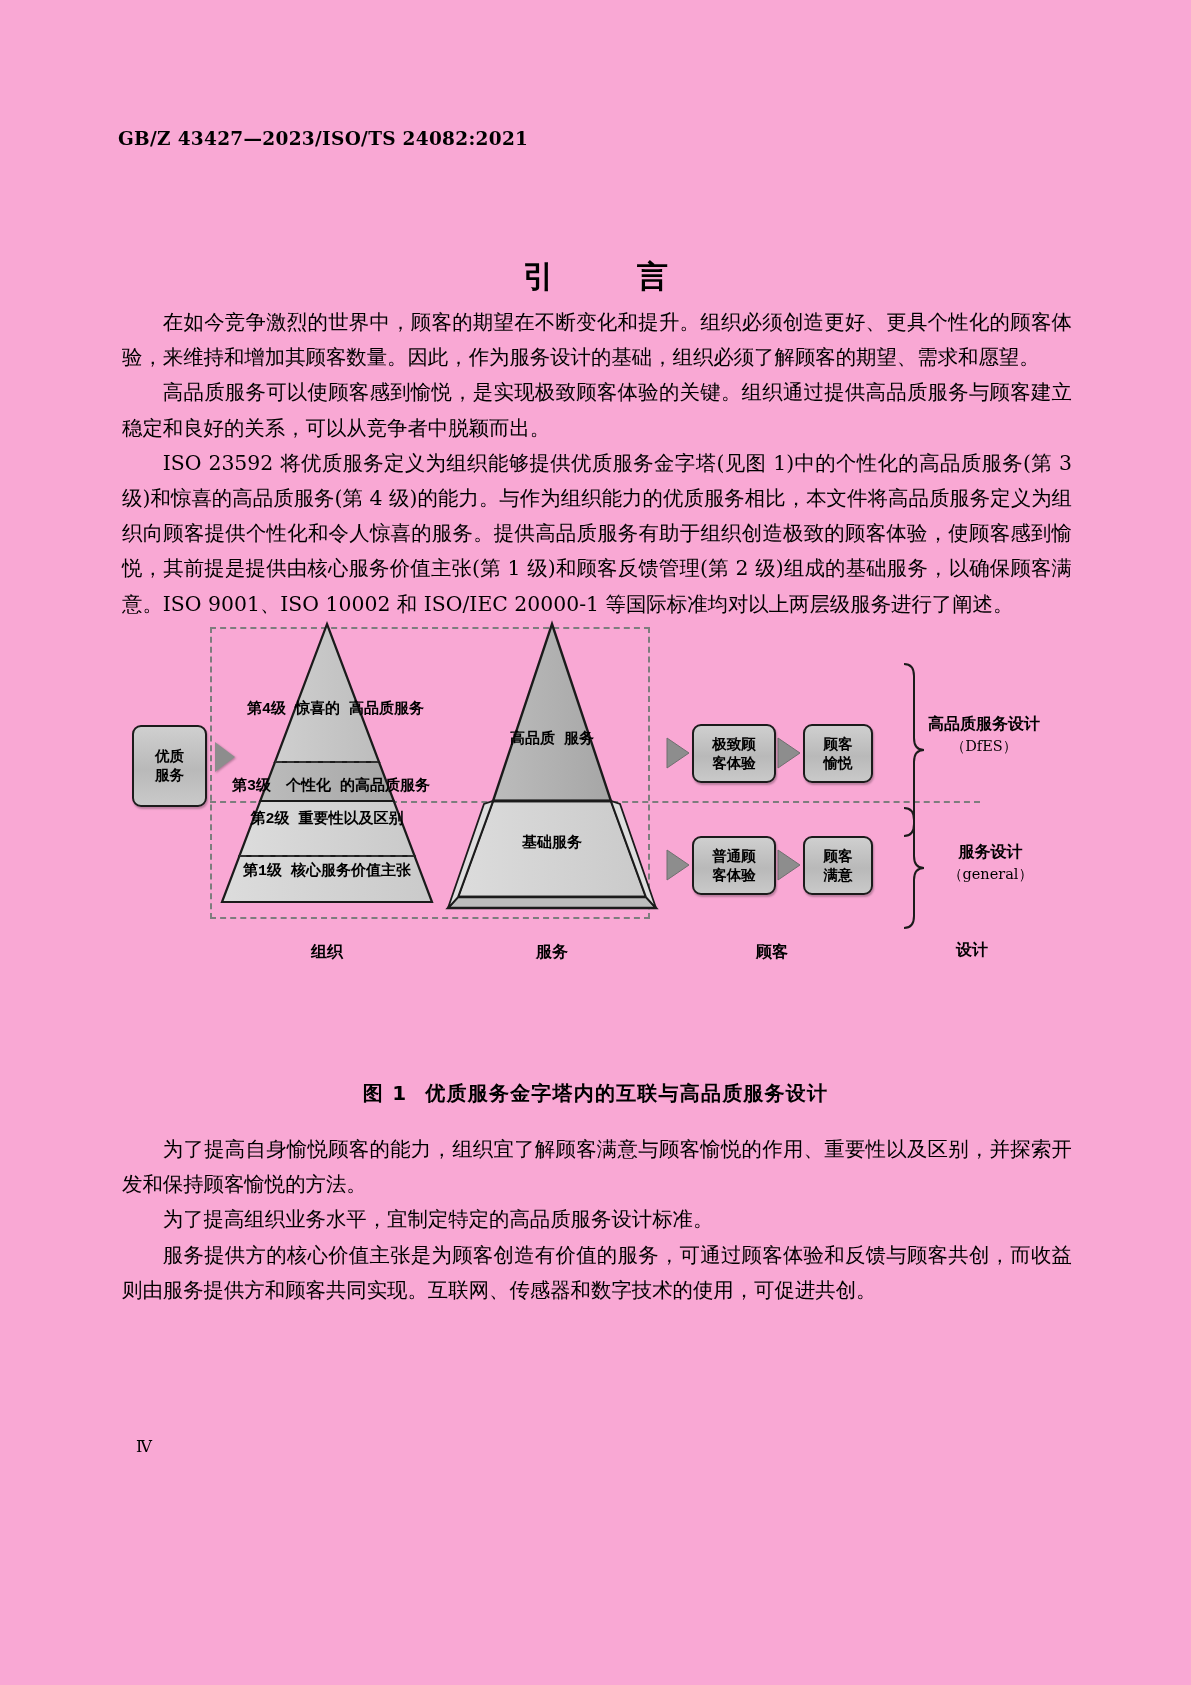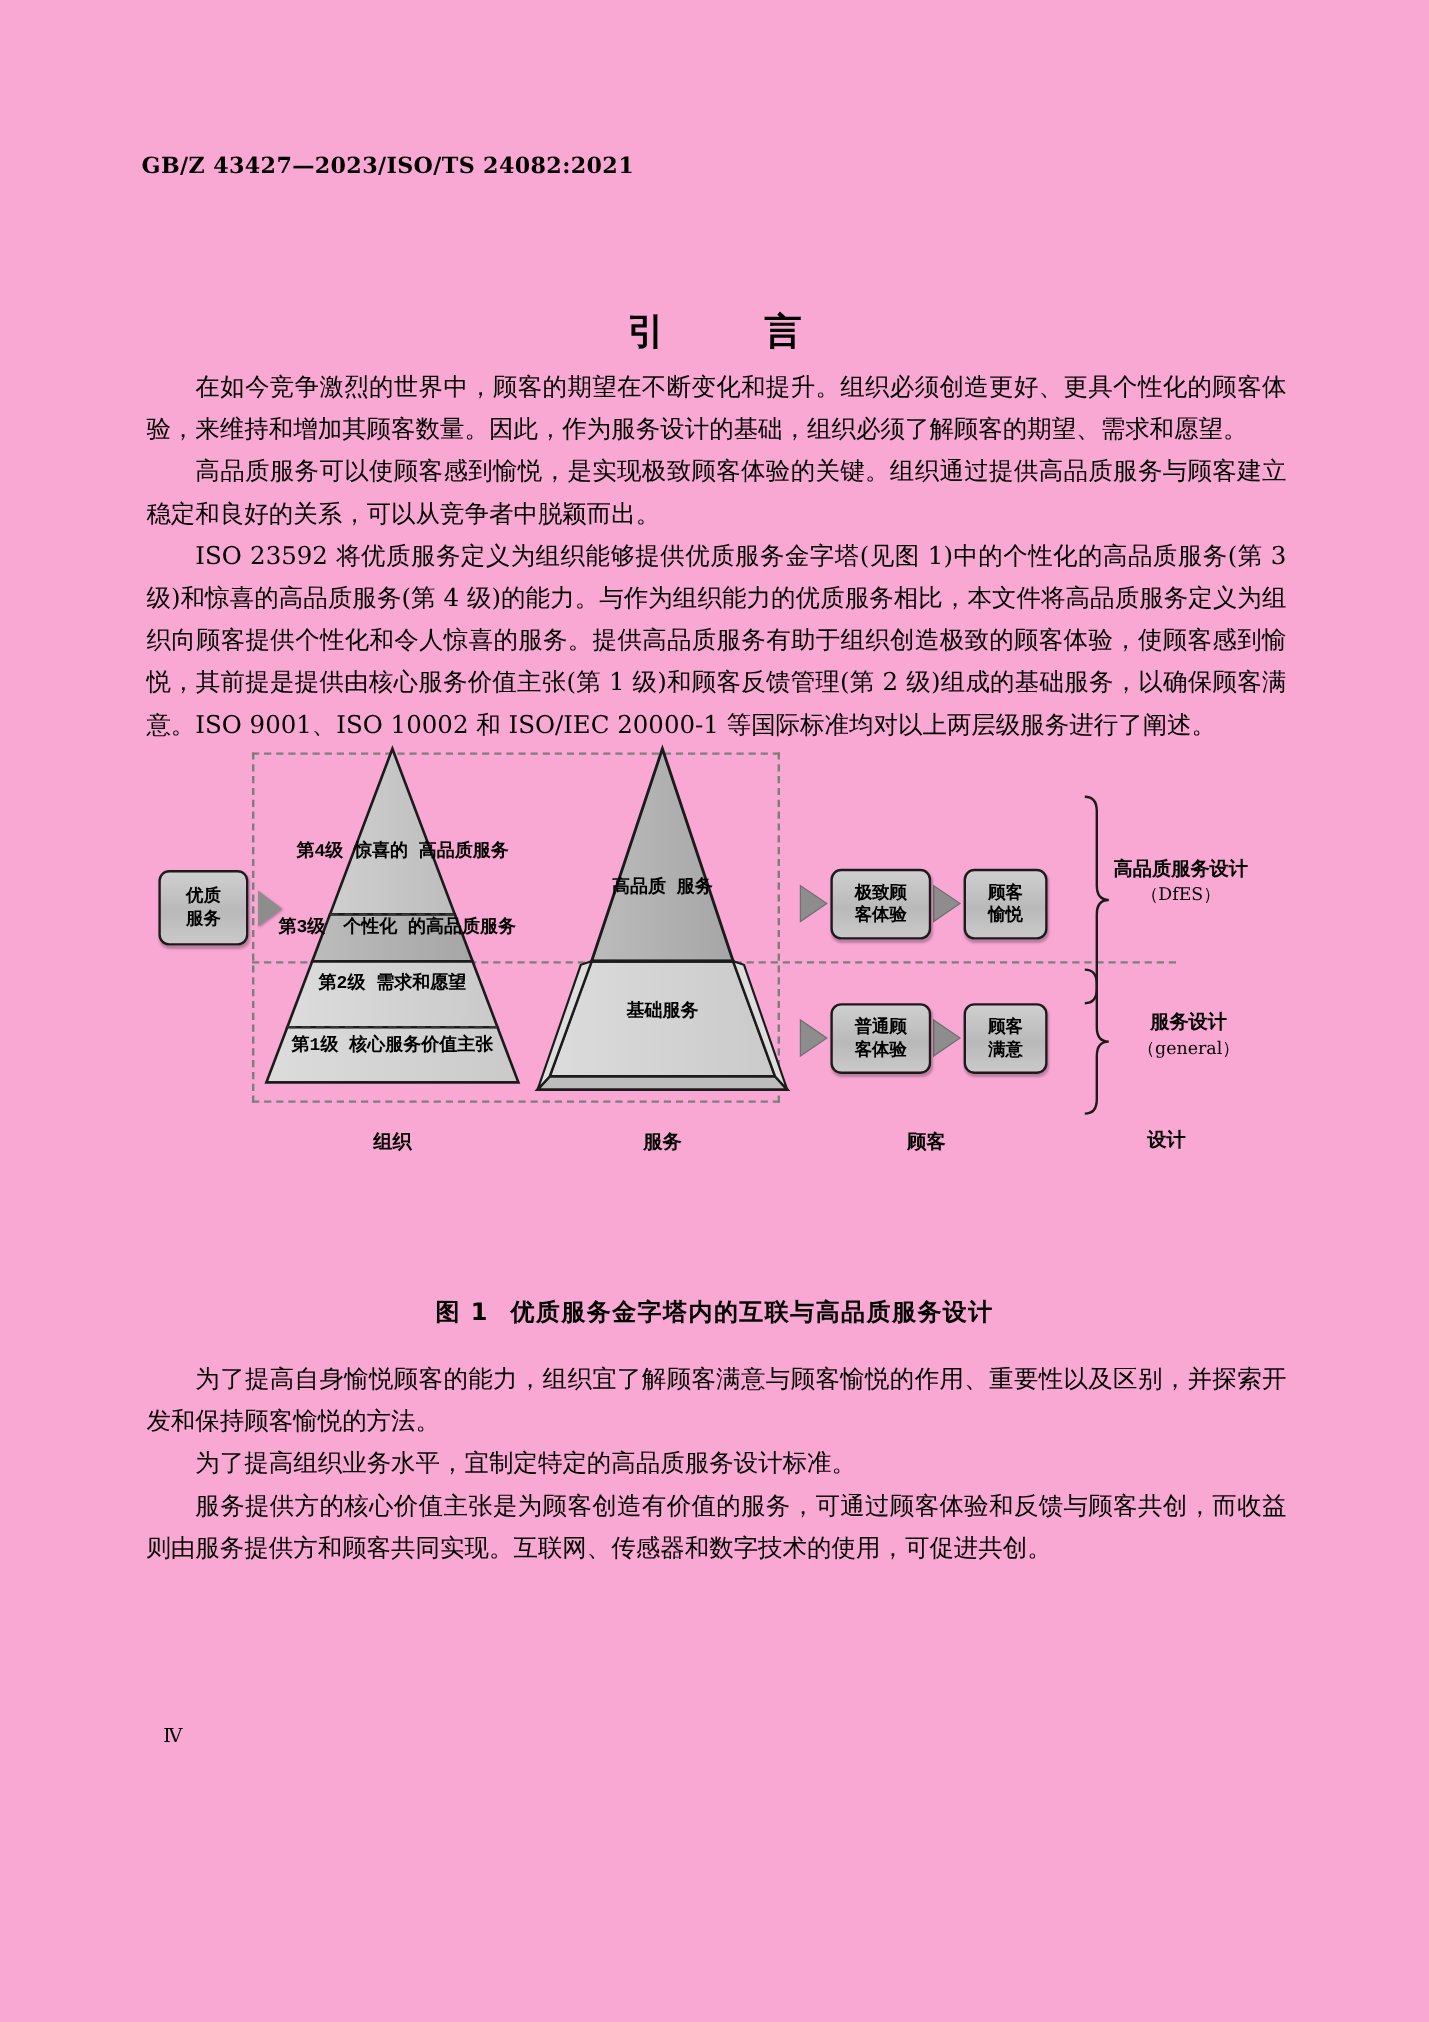--- a/index.html
+++ b/index.html
@@ -189,21 +189,21 @@
     <p>在如今竞争激烈的世界中，顾客的期望在不断变化和提升。组织必须创造更好、更具个性化的顾客体验，来维持和增加其顾客数量。因此，作为服务设计的基础，组织必须了解顾客的期望、需求和愿望。</p>
     <p>高品质服务可以使顾客感到愉悦，是实现极致顾客体验的关键。组织通过提供高品质服务与顾客建立稳定和良好的关系，可以从竞争者中脱颖而出。</p>
     <p>ISO 23592 将优质服务定义为组织能够提供优质服务金字塔(见图 1)中的个性化的高品质服务(第 3 级)和惊喜的高品质服务(第 4 级)的能力。与作为组织能力的优质服务相比，本文件将高品质服务定义为组织向顾客提供个性化和令人惊喜的服务。提供高品质服务有助于组织创造极致的顾客体验，使顾客感到愉悦，其前提是提供由核心服务价值主张(第 1 级)和顾客反馈管理(第 2 级)组成的基础服务，以确保顾客满意。ISO 9001、ISO 10002 和 ISO/IEC 20000-1 等国际标准均对以上两层级服务进行了阐述。</p>
   </div>
 
   <div class="figure">
 
     <div class="dashed-frame"></div>
     <div class="hdivider"></div>
 
-    <div class="rbox" style="left:10px; top:113px; width:75px; height:63px;">
+    <div class="rbox" style="left:10px; top:113px; width:75px; height:82px;">
       <div>
         <span>优质</span>
         <span>服务</span>
       </div>
     </div>
     <div class="arrow" style="left:93px; top:130px;"></div>
 
     <svg class="fig-canvas" viewBox="0 0 950 400" width="950" height="400">
 
       <defs>
@@ -249,27 +249,27 @@
 
       <path d="M 782,52 q 10,0 10,12 l 0,62 q 0,12 10,12 q -10,0 -10,12 l 0,62 q 0,12 -10,12" fill="none" stroke="#1b1b1b" stroke-width="2"></path>
       <path d="M 782,196 q 10,0 10,12 l 0,36 q 0,12 10,12 q -10,0 -10,12 l 0,36 q 0,12 -10,12" fill="none" stroke="#1b1b1b" stroke-width="2"></path>
     </svg>
 
     <div class="pyr-text" style="left:125px; top:88px; width:160px;">
       <span>第4级</span>
       <span>惊喜的</span>
       <span>高品质服务</span>
     </div>
-    <div class="pyr-text" style="left:110px; top:152px; width:190px;">
+    <div class="pyr-text" style="left:110px; top:165px; width:190px;">
       <span>第3级　个性化</span>
       <span>的高品质服务</span>
     </div>
     <div class="pyr-text" style="left:110px; top:198px; width:190px;">
       <span>第2级</span>
-      <span>需求和愿望</span>
+      <span>重要性以及区别</span>
     </div>
     <div class="pyr-text" style="left:100px; top:250px; width:210px;">
       <span>第1级</span>
       <span>核心服务价值主张</span>
     </div>
 
     <div class="pyr-text" style="left:380px; top:118px; width:100px;text-align:center;">
       <span>高品质</span>
       <span>服务</span>
     </div>

